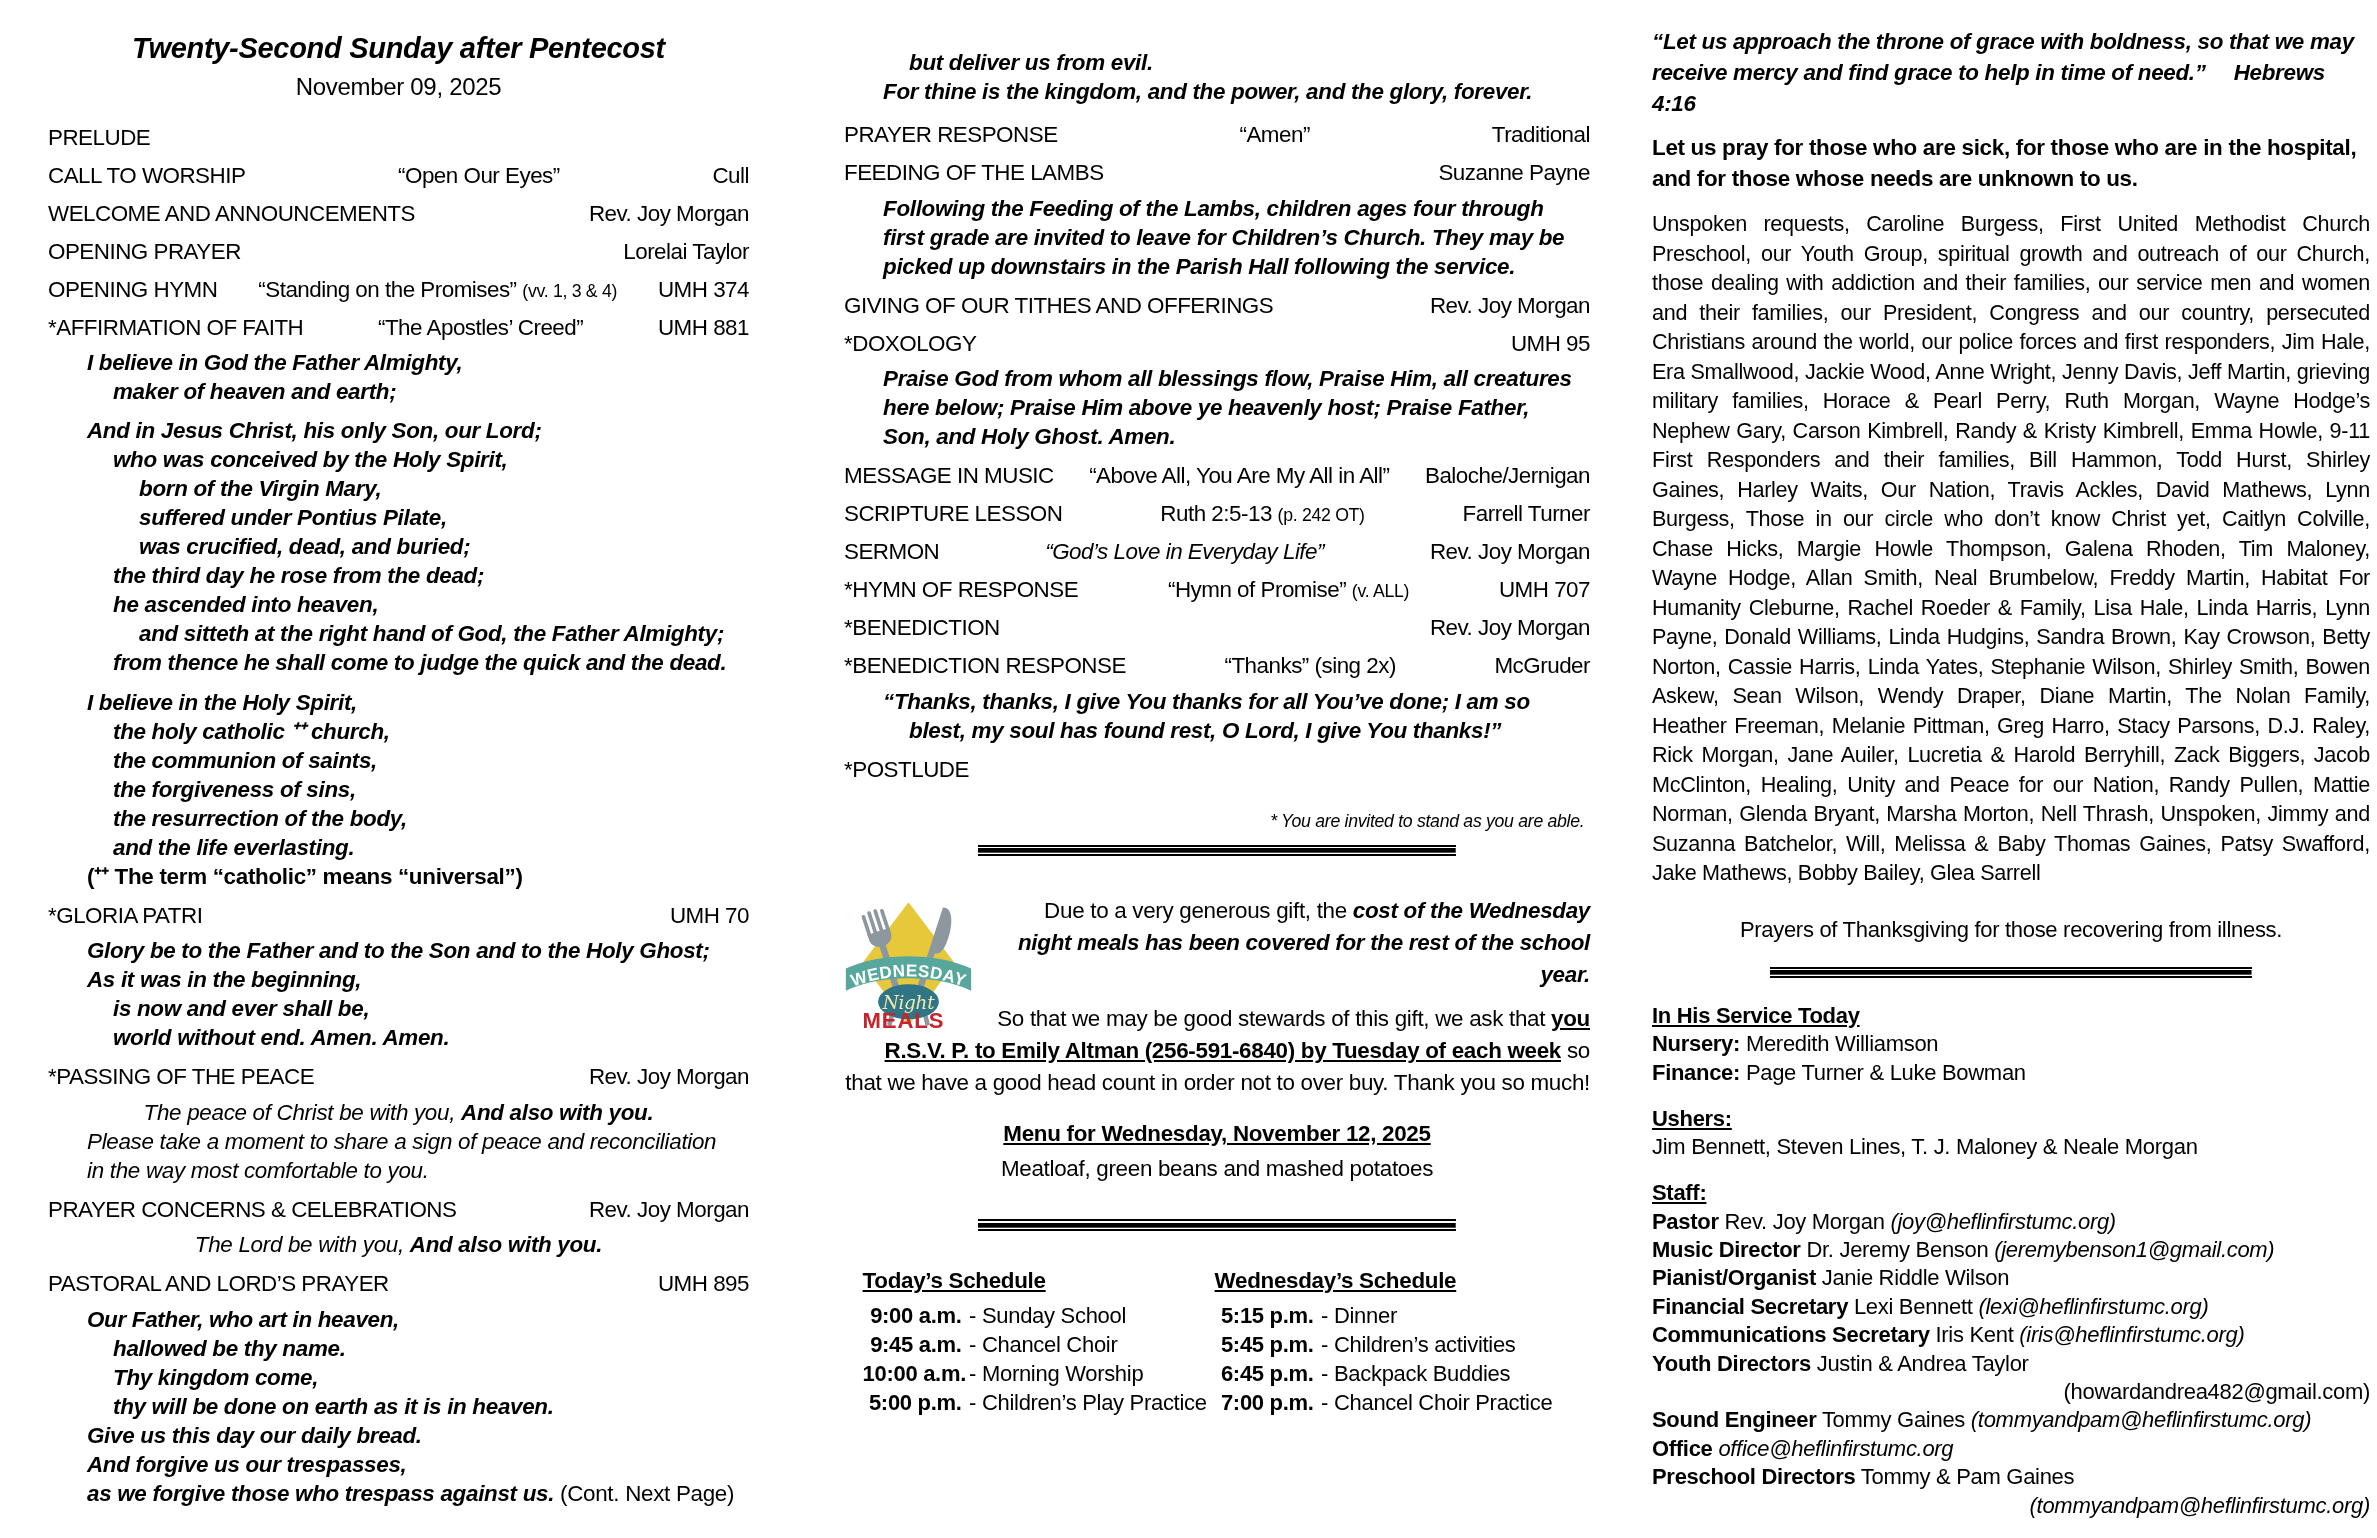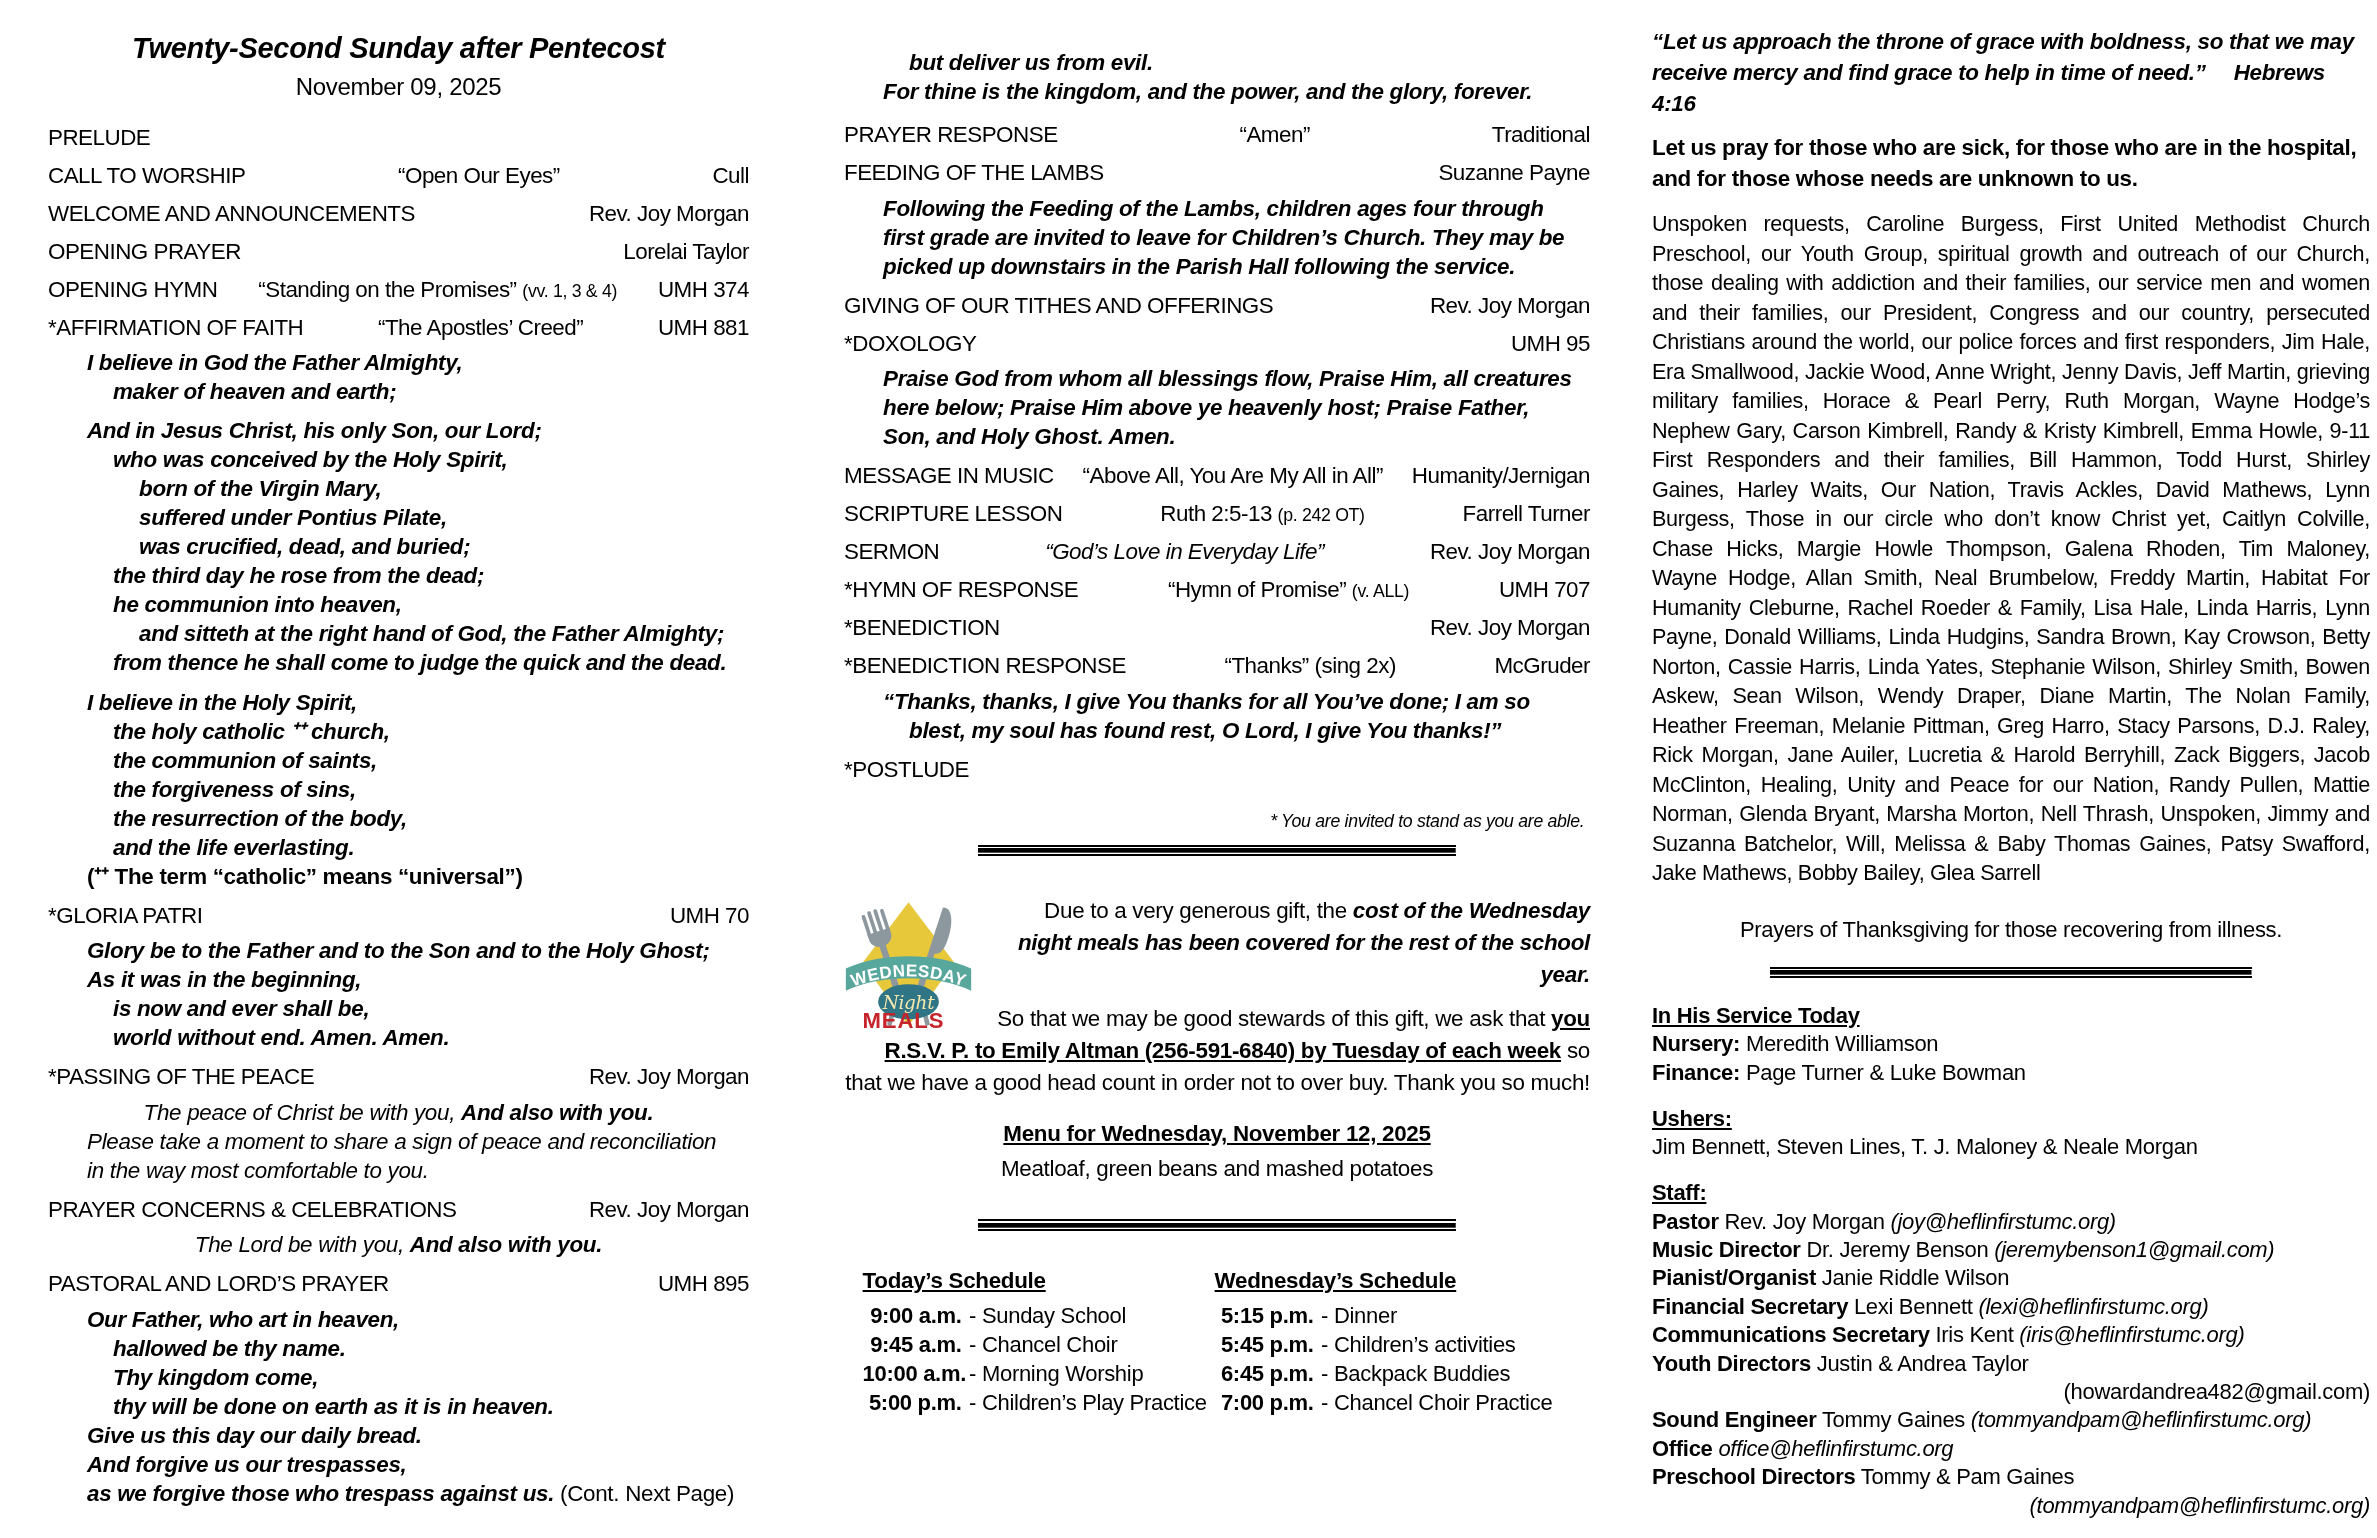--- a/index.html
+++ b/index.html
@@ -120,21 +120,21 @@
     <div class="topgap"></div>
     <div class="ln bi">I believe in God the Father Almighty,</div>
     <div class="ln bi in1">maker of heaven and earth;</div>
     <div class="gap"></div>
     <div class="ln bi">And in Jesus Christ, his only Son, our Lord;</div>
     <div class="ln bi in1">who was conceived by the Holy Spirit,</div>
     <div class="ln bi in2">born of the Virgin Mary,</div>
     <div class="ln bi in2">suffered under Pontius Pilate,</div>
     <div class="ln bi in2">was crucified, dead, and buried;</div>
     <div class="ln bi in1">the third day he rose from the dead;</div>
-    <div class="ln bi in1">he communion into heaven,</div>
+    <div class="ln bi in1">he ascended into heaven,</div>
     <div class="ln bi in2">and sitteth at the right hand of God, the Father Almighty;</div>
     <div class="ln bi in1">from thence he shall come to judge the quick and the dead.</div>
     <div class="gap"></div>
     <div class="ln bi">I believe in the Holy Spirit,</div>
     <div class="ln bi in1">the holy catholic ⁺⁺ church,</div>
     <div class="ln bi in1">the communion of saints,</div>
     <div class="ln bi in1">the forgiveness of sins,</div>
     <div class="ln bi in1">the resurrection of the body,</div>
     <div class="ln bi in1">and the life everlasting.</div>
     <div class="ln b">(⁺⁺ The term “catholic”  means “universal”)</div>
@@ -215,21 +215,21 @@
       <span class="ldr">UMH 95</span>
     </div>
     <div class="topgap"></div>
     <div class="ln bi">Praise God from whom all blessings flow, Praise Him, all creatures</div>
     <div class="ln bi">here below; Praise Him above ye heavenly host; Praise Father,</div>
     <div class="ln bi">Son, and Holy Ghost.  Amen.</div>
 
     <div class="row">
       <span class="lbl">MESSAGE IN MUSIC</span>
       <span class="mid-t"><span>“Above All, You Are My All in All”</span></span>
-      <span class="ldr">Humanity/Jernigan</span>
+      <span class="ldr">Baloche/Jernigan</span>
     </div>
 
     <div class="row">
       <span class="lbl">SCRIPTURE LESSON</span>
       <span class="mid-t"><span>Ruth 2:5-13</span> <span class="note">(p. 242 OT)</span></span>
       <span class="ldr">Farrell Turner</span>
     </div>
 
     <div class="row">
       <span class="lbl">SERMON</span>

